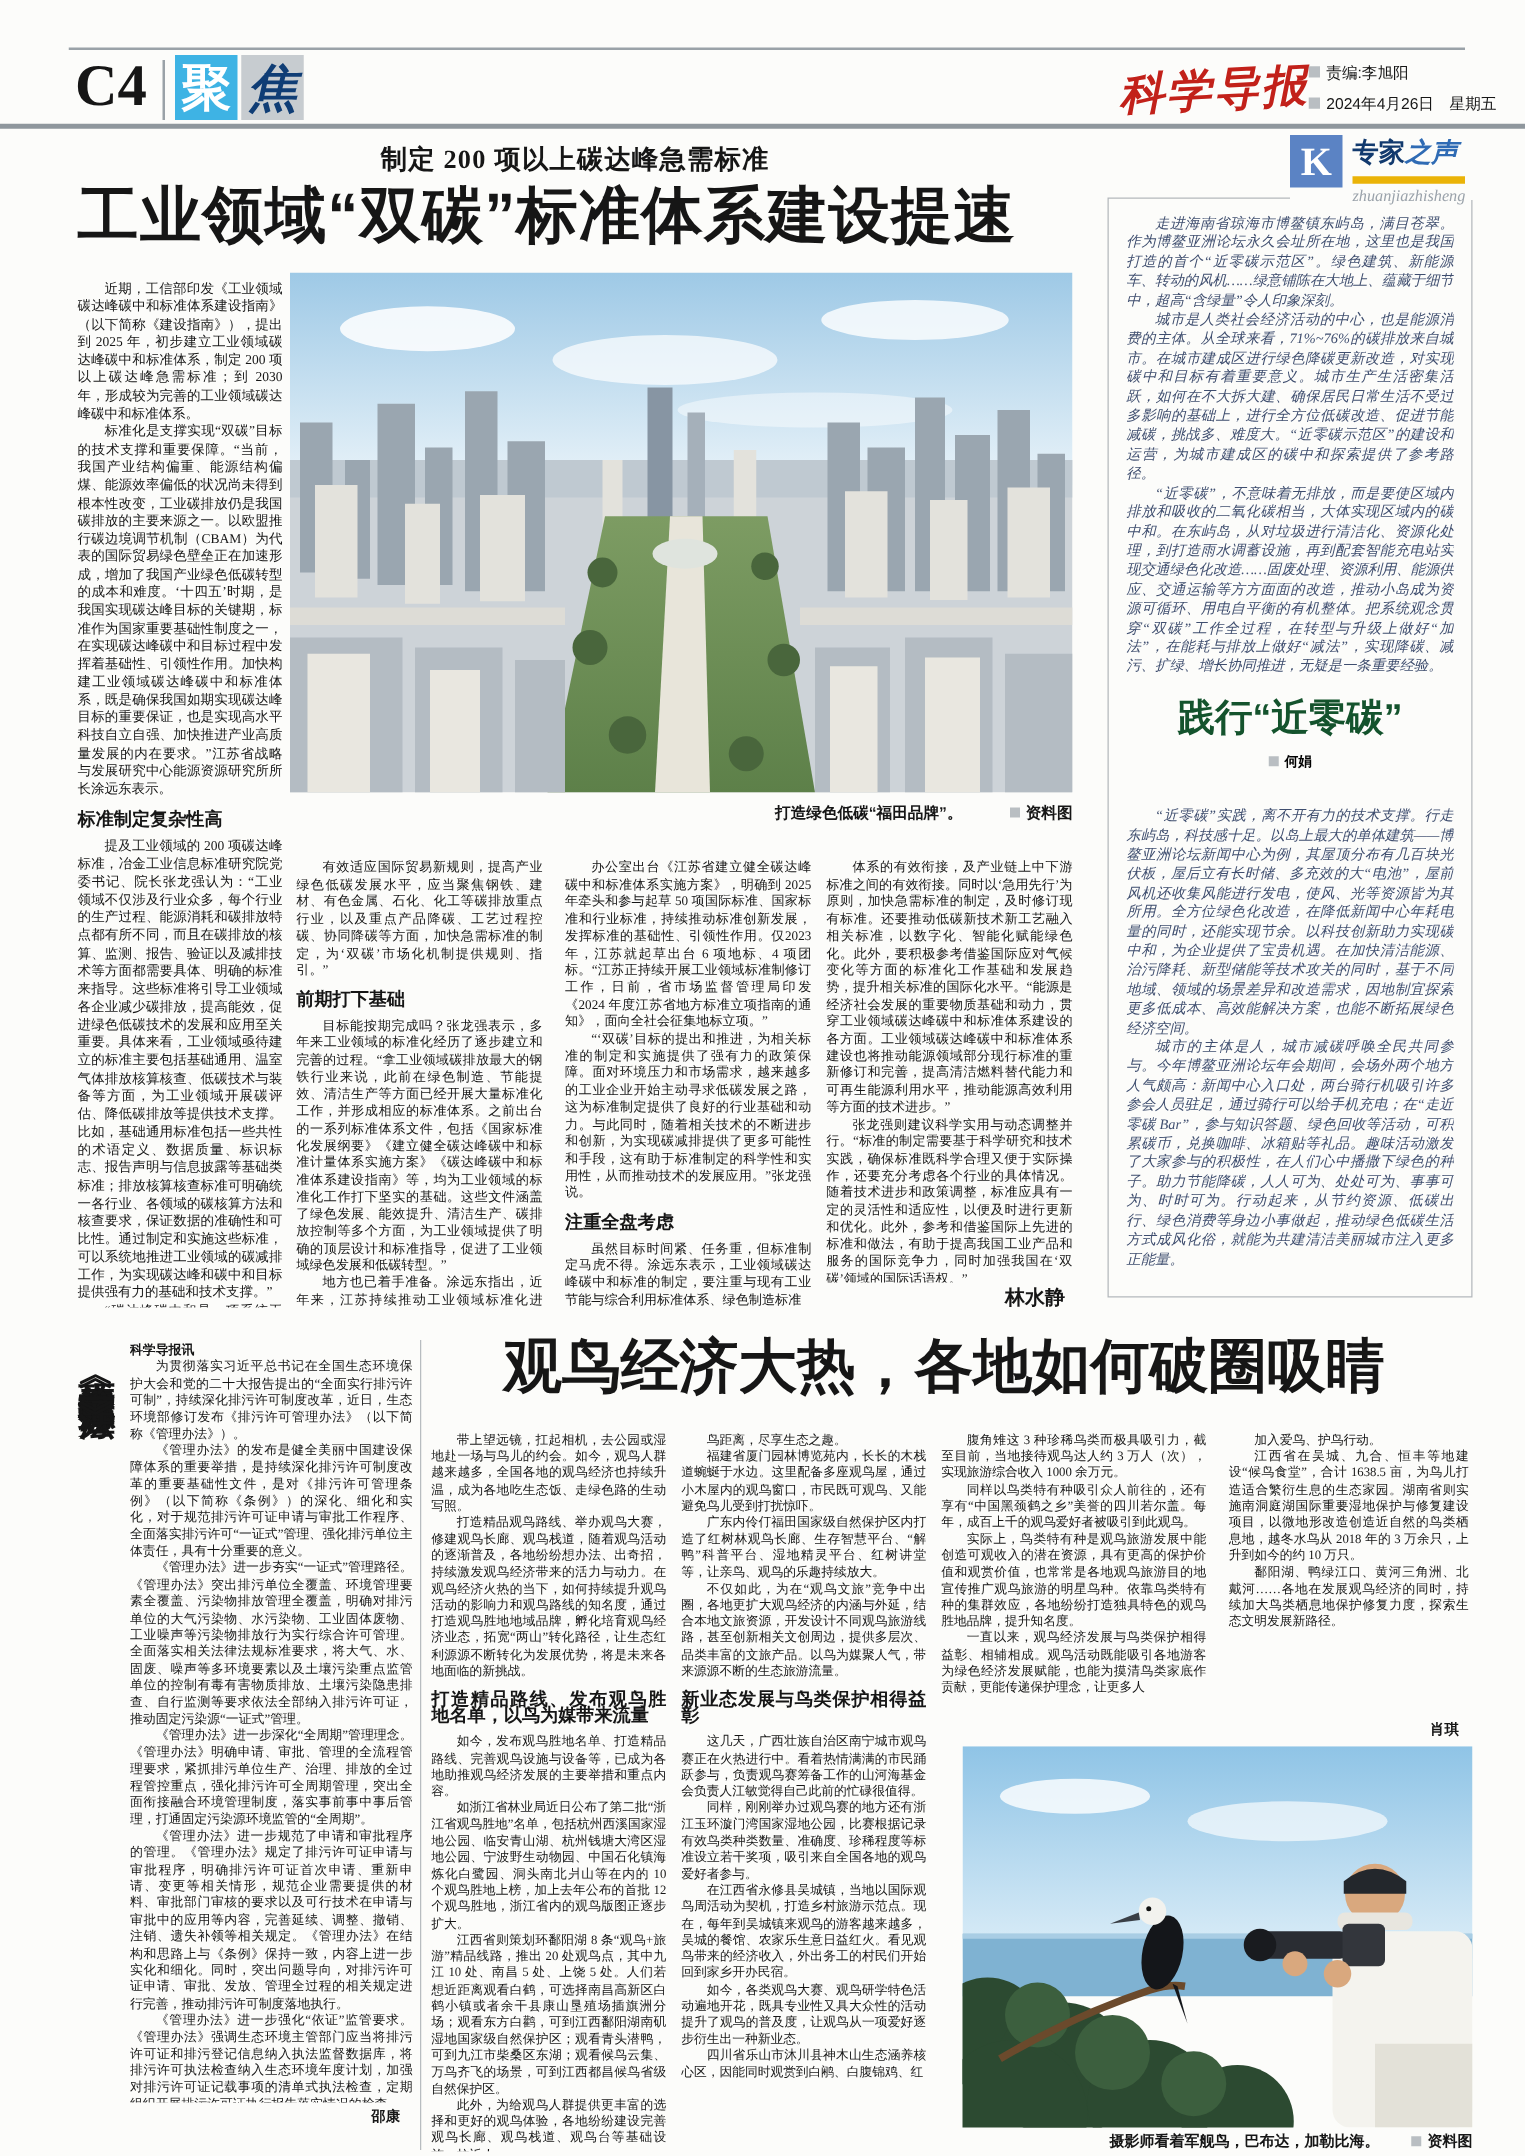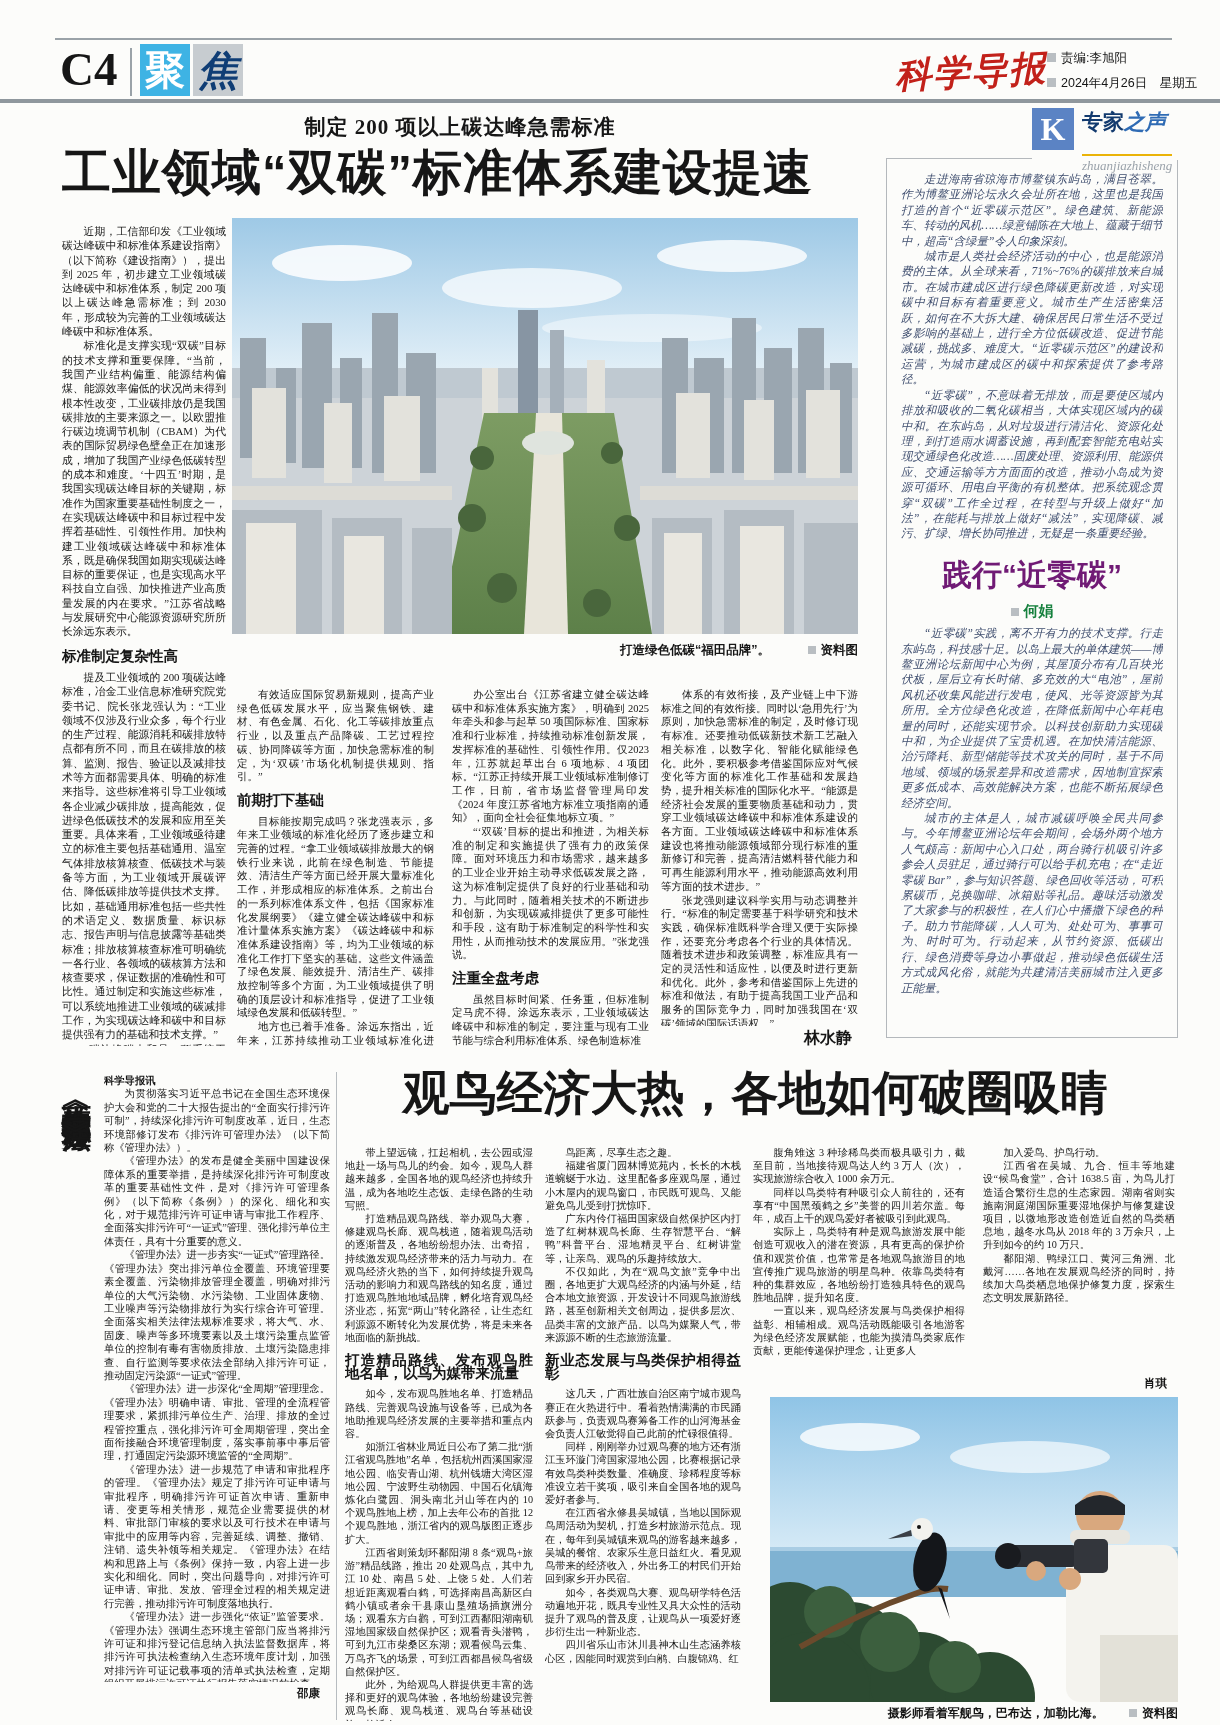--- a/index.html
+++ b/index.html
@@ -38,30 +38,30 @@
   #lead-col-2{left:237px;top:688px;width:197px;height:358px;font-size:10.5px;line-height:13.7px;}
   #lead-col-3{left:452px;top:688px;width:197px;height:358px;font-size:10.5px;line-height:13.7px;}
   #lead-col-4{left:661px;top:688px;width:197px;height:338px;font-size:10.5px;line-height:13.7px;}
   #lead-byline{position:absolute;left:661px;top:1028px;width:197px;text-align:right;font-weight:bold;font-size:16px;padding-right:6px;}
   
   #expert-box{position:absolute;left:886px;top:158px;width:292px;height:880px;border:1px solid #b4b8bc;background:#fcfcfa;}
   #expert-logo{position:absolute;left:1032px;top:108px;width:150px;height:52px;background:#fcfcfa;display:flex;align-items:flex-start;}
   #k-sq{width:42px;height:42px;background:#5b83c4;color:#fff;font-family:"Liberation Serif",serif;
         font-weight:bold;font-size:32px;display:flex;align-items:center;justify-content:center;margin-right:8px;}
   #expert-title{font-family:"Liberation Sans",sans-serif;font-size:21px;font-weight:bold;color:#123a6e;
-                border-bottom:2px solid #eab308;padding-bottom:18px;white-space:nowrap;}
+                border-bottom:6px solid #eab308;padding-bottom:5px;white-space:nowrap;}
   #expert-title .zhi{color:#2f6bb4;font-style:italic;}
   #expert-pinyin{font-size:13px;color:#9aa2aa;font-style:italic;margin-top:2px;}
   #expert-content{position:absolute;left:901px;top:172px;width:262px;height:856px;overflow:hidden;
                   color:#3f4e6f;font-size:11.5px;line-height:15.4px;text-align:justify;font-style:italic;}
   #expert-content .para{text-indent:2em;margin:0;font-style:italic;}
-  #expert-headline{color:#701a75;font-style:normal;text-align:center;font-family:"Liberation Sans",sans-serif;
+  #expert-headline{color:#14532d;font-style:normal;text-align:center;font-family:"Liberation Sans",sans-serif;
                    font-weight:900;font-size:30px;line-height:37px;margin:14px 0 10px;}
-  #expert-byline{color:#15803d;font-style:normal;text-align:center;font-family:"Liberation Sans",sans-serif;
-                 font-size:15px;font-weight:bold;margin-bottom:8px;}
+  #expert-byline{color:#000000;font-style:normal;text-align:center;font-family:"Liberation Sans",sans-serif;
+                 font-size:11px;font-weight:bold;margin-bottom:28px;}
   
   #permit-vert{position:absolute;left:56px;top:1082px;height:634px;width:42px;writing-mode:vertical-rl;
                font-family:"Liberation Sans",sans-serif;font-weight:900;font-size:29px;letter-spacing:1px;line-height:42px;}
   #permit-col{left:104px;top:1074px;width:226px;height:608px;font-size:10.3px;line-height:13.4px;}
   #permit-col .tag{font-family:"Liberation Sans",sans-serif;font-weight:bold;}
   #permit-byline{position:absolute;left:104px;top:1686px;width:226px;text-align:right;font-weight:bold;font-size:11.5px;padding-right:10px;}
   #divider-bottom{left:336px;top:1072px;width:1px;height:648px;background:#b7bcc0;}
   
   #bird-headline{position:absolute;left:345px;top:1062px;width:820px;text-align:center;font-size:47px;font-weight:900;
                  font-family:"Liberation Sans","DejaVu Sans",sans-serif;white-space:nowrap;}

